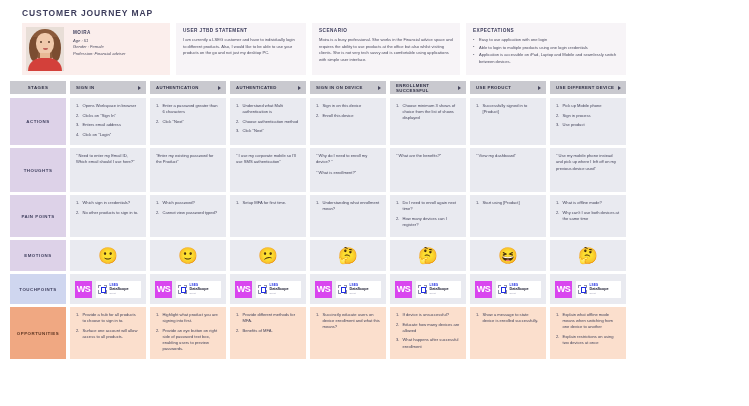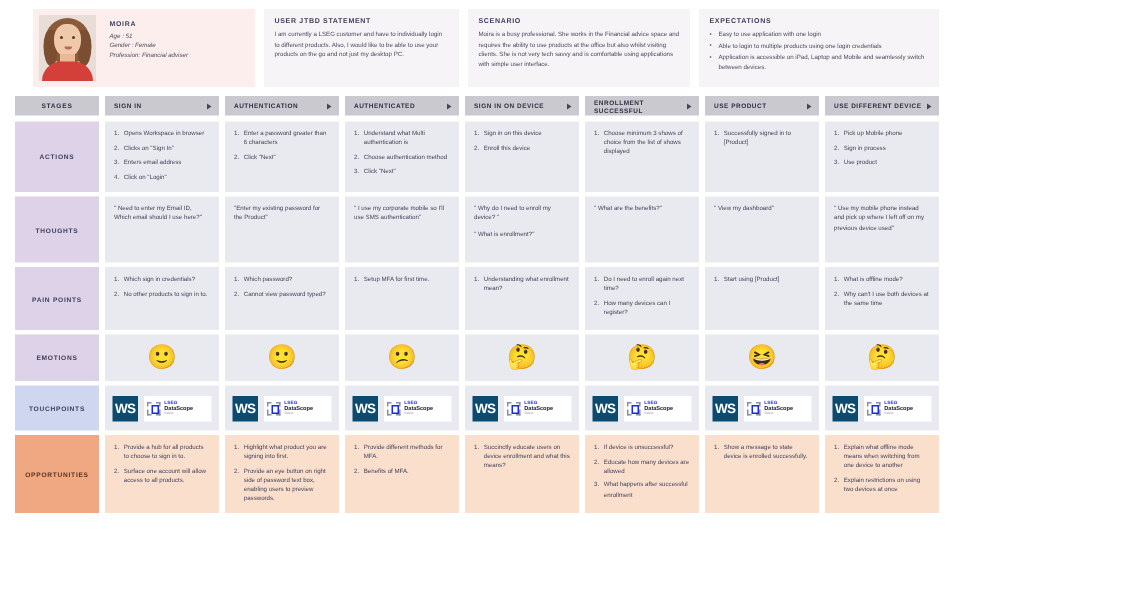--- a/index.html
+++ b/index.html
@@ -257,21 +257,21 @@
   .tp-inner {
     display: flex;
     align-items: center;
     gap: 4px;
     height: 100%;
     padding: 0 5px;
     box-sizing: border-box;
   }
   .ws-logo {
     width: 17px; height: 17px;
-    background: #0c4a6e;
+    background: #d946ef;
     color: #ffffff;
     font-size: 9px;
     font-weight: bold;
     letter-spacing: -0.4px;
     display: flex;
     align-items: center;
     justify-content: center;
     flex: 0 0 auto;
   }
   .ds-logo {
@@ -309,20 +309,21 @@
   .ds-txt { line-height: 1.08; }
   .ds-l1 { font-size: 3.1px; font-weight: bold; color: #1c2ae0; letter-spacing: 0.1px; }
   .ds-l2 { font-size: 3.8px; font-weight: bold; color: #1a1a2e; letter-spacing: -0.05px; }
   .ds-l3 { font-size: 2.2px; color: #9a9ab0; }
 </style>
 </head>
 <body>
 
 <div id="root">
 
+  <div class="page-title">CUSTOMER JOURNEY MAP</div>
 
   <div class="top-band">
 
     <div class="persona-card">
       <div class="persona-photo">
         <div class="ph-bg"></div>
         <div class="ph-hair"></div>
         <div class="ph-hair-side"></div>
         <div class="ph-hair-side2"></div>
         <div class="ph-face"></div>

